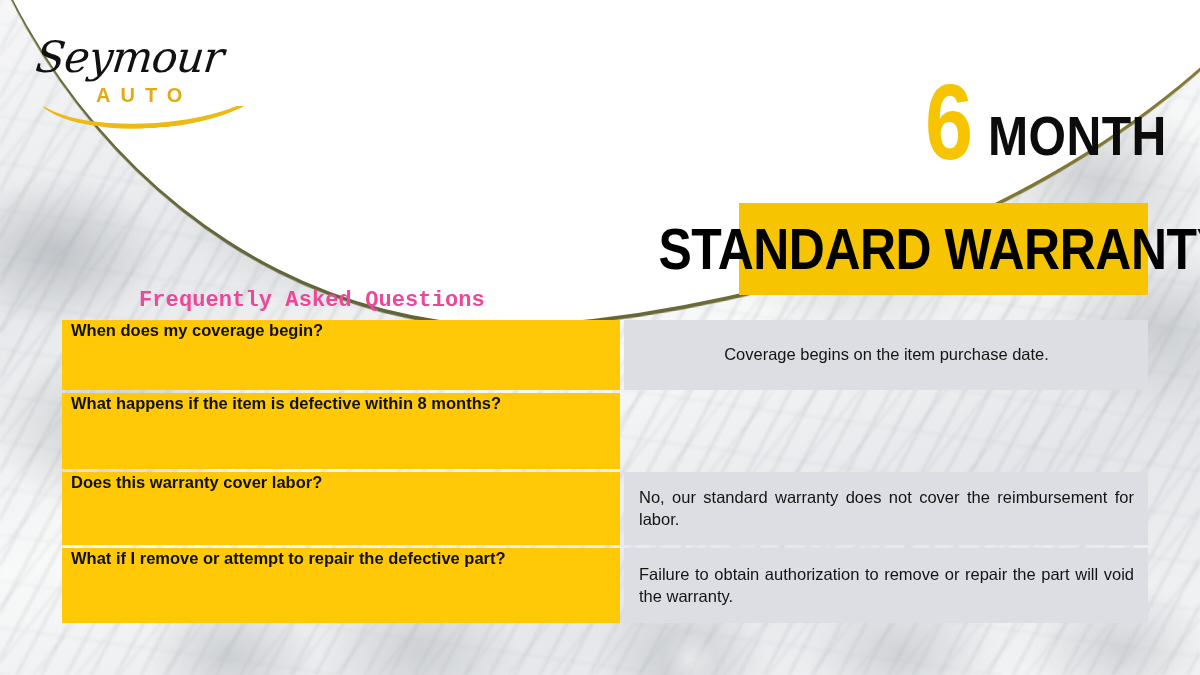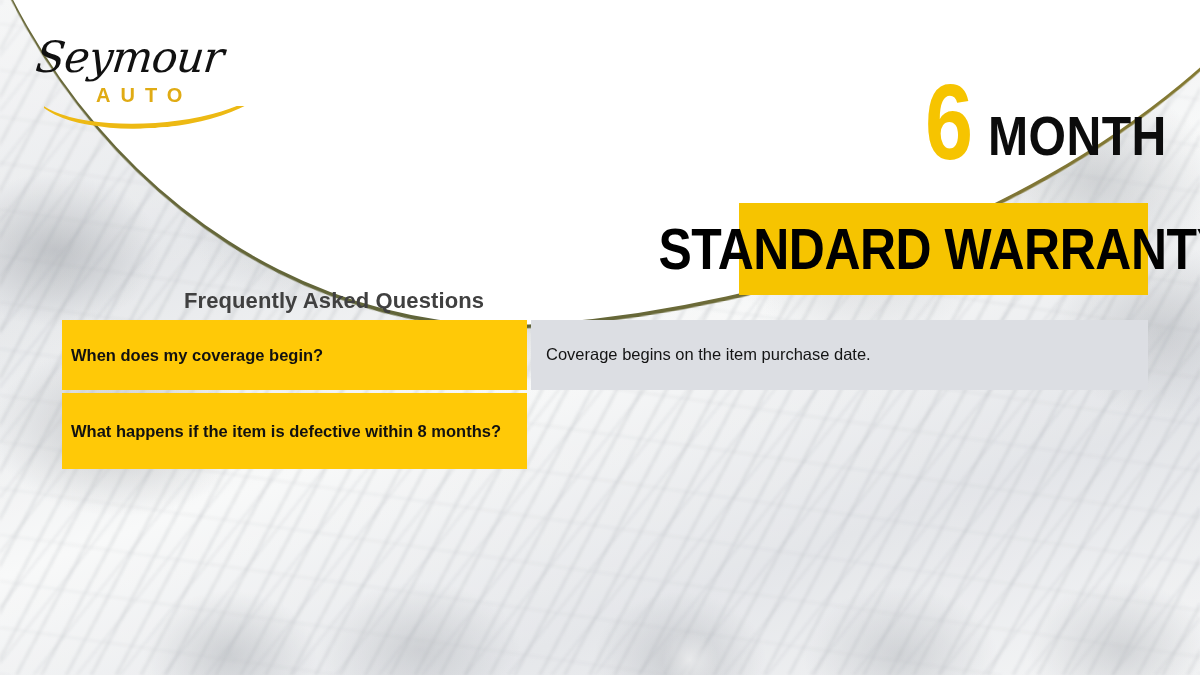--- a/index.html
+++ b/index.html
@@ -157,45 +157,44 @@
     line-height:1;
     color:#000;
     transform:scaleX(.86);
     letter-spacing:-.5px;
     white-space:nowrap;
   }
 
   
   .faq-heading {
     position:absolute; left:139px; top:288px;
-    font-family:Liberation Sans, sans-serif;
+    font-family:Liberation Mono, monospace;
     font-weight:700;
     font-size:22px;
-    color:#404040;
+    color:#ec4899;
     letter-spacing:.1px;
-    margin-left:45px;
   }
 
   
   .faq-table {
     position:absolute; left:62px; top:320px;
     width:1086px; height:303px;
     display:flex; flex-direction:column;
     gap:3px;
   }
   .faq-row { display:flex; gap:4px; flex:0 0 auto; }
   .faq-row.r1 { height:70px; }
   .faq-row.r2 { height:76px; }
   .faq-row.r3 { height:73px; }
   .faq-row.r4 { height:75px; }
 
   .q-cell {
-    width:465px;
+    width:558px;
     background:#ffc907;
-    display:flex; align-items:center;
+    display:flex; align-items:flex-start;
     padding:0 20px 0 9px;
   }
   .q-text {
     font-family:"Liberation Sans", sans-serif;
     font-weight:700;
     font-size:16.5px;
     line-height:1.26;
     color:#111;
   }
   .a-cell {
@@ -207,21 +206,21 @@
   .a-text {
     font-family:"Liberation Sans", sans-serif;
     font-weight:400;
     font-size:16.5px;
     line-height:1.30;
     color:#141414;
     text-align:justify;
     text-justify:inter-word;
     width:100%;
   }
-  .a-text.single { text-align:left; }
+  .a-text.single { text-align:center; }
 </style>
 </head>
 <body>
 
 <div class="slide">
 
   <div class="bg-photo"></div>
 
   <div class="swoosh-dark"></div>
   <div class="swoosh-yellow"></div>
@@ -256,16 +255,32 @@
         <span class="a-text single">Coverage begins on the item purchase date.</span>
       </div>
     </div>
 
     <div class="faq-row r2">
       <div class="q-cell">
         <span class="q-text">What happens if the item is defective within 8 months?</span>
       </div>
     </div>
 
-
+    <div class="faq-row r3">
+      <div class="q-cell">
+        <span class="q-text">Does this warranty cover labor?</span>
+      </div>
+      <div class="a-cell">
+        <span class="a-text">No, our standard warranty does not cover the reimbursement for labor.</span>
+      </div>
+    </div>
+
+    <div class="faq-row r4">
+      <div class="q-cell">
+        <span class="q-text">What if I remove or attempt to repair the defective part?</span>
+      </div>
+      <div class="a-cell">
+        <span class="a-text">Failure to obtain authorization to remove or repair the part will void the warranty.</span>
+      </div>
+    </div>
 
   </div>
 </div>
 
 </body></html>

